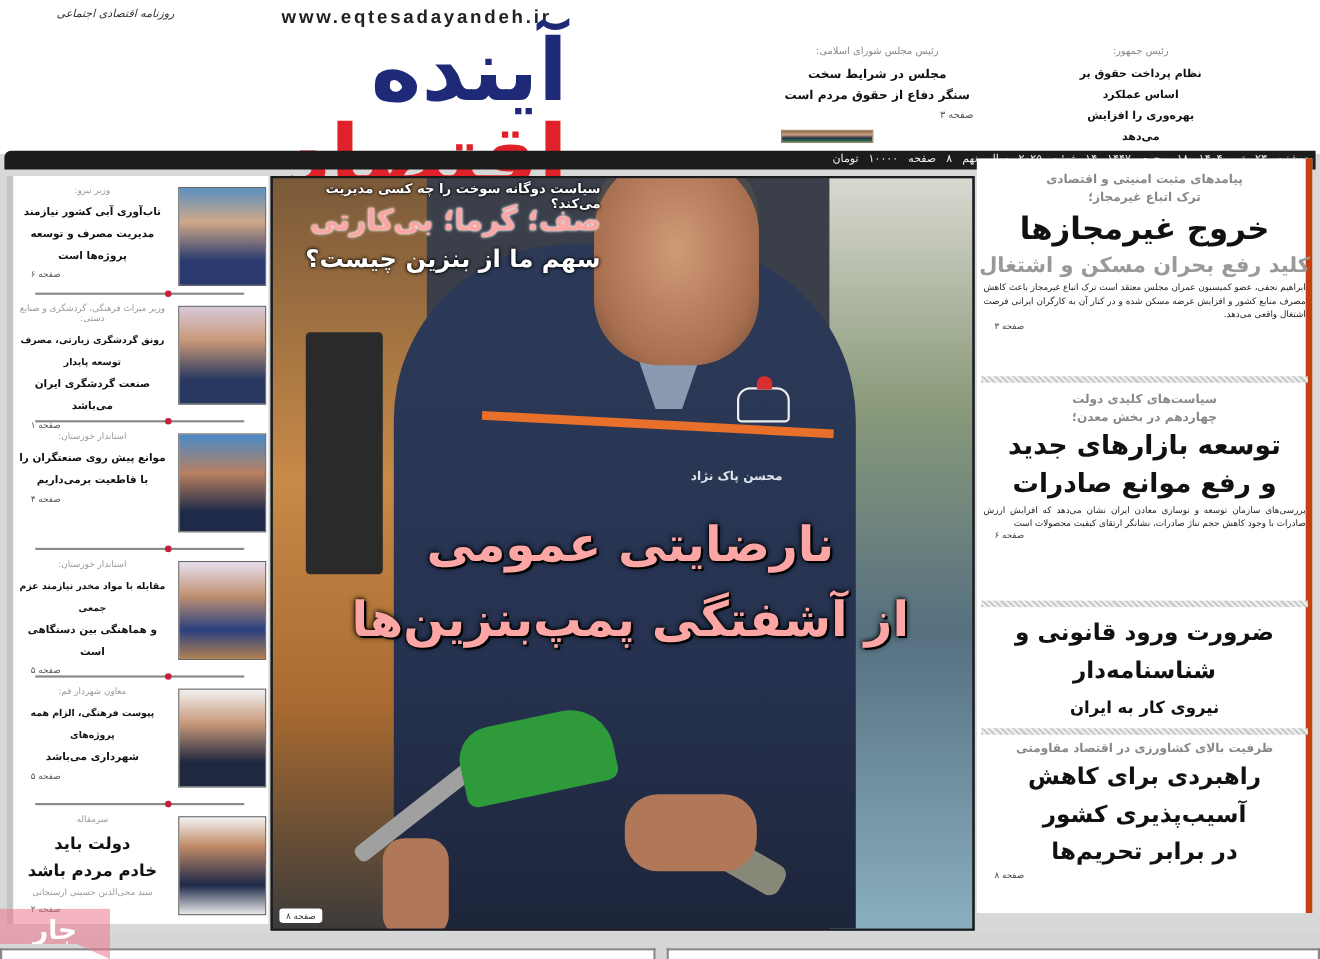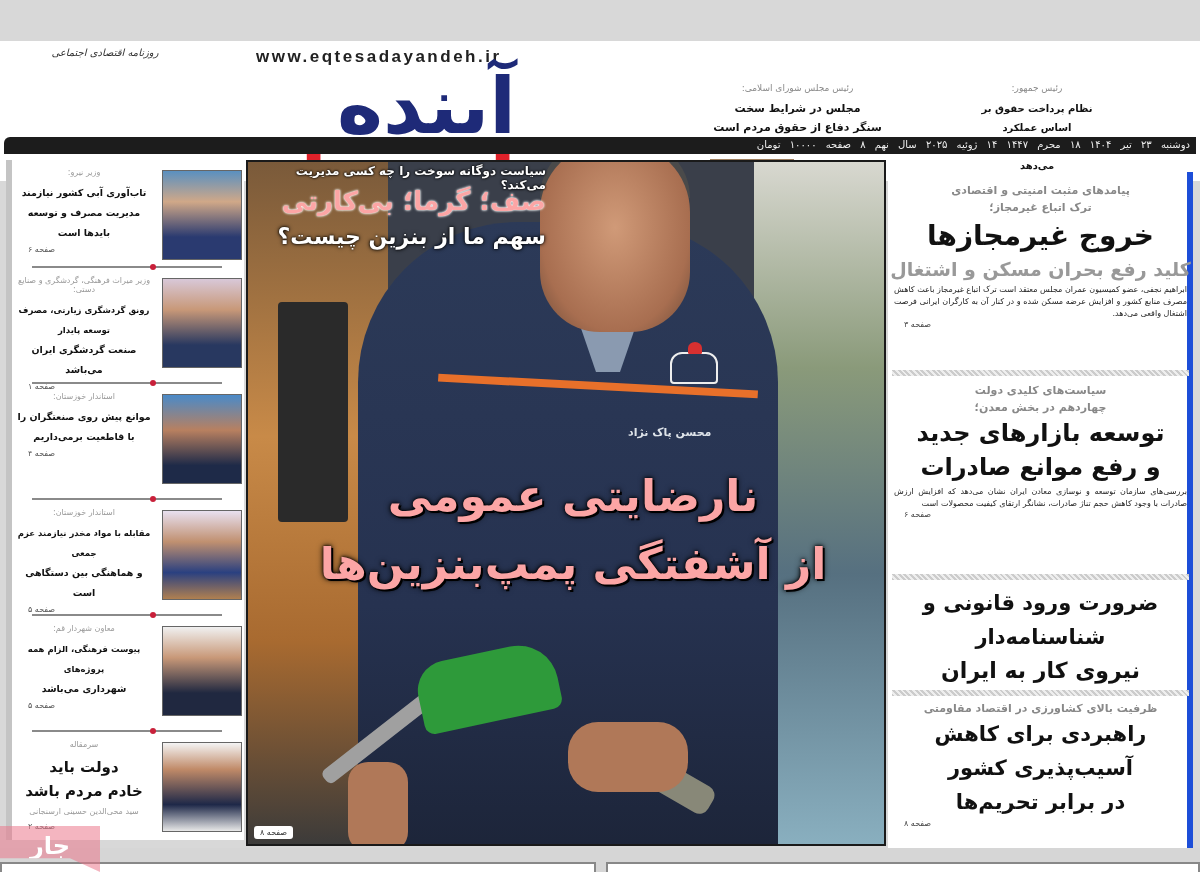--- a/index.html
+++ b/index.html
@@ -1,40 +1,40 @@
 <!DOCTYPE html>
 <html><head>
 <meta charset="utf-8">
 <style>
   * { box-sizing: border-box; margin: 0; padding: 0; }
   html, body { width: 1200px; height: 872px; overflow: hidden; background: #d8d8d8; }
   body { font-family: "DejaVu Sans", sans-serif; position: relative; direction: ltr; }
 
   
-  #masthead { position: absolute; left: 0; top: 0; width: 1200px; height: 140px; background: #ffffff; margin-top: 41px; }
+  #masthead { position: absolute; left: 0; top: 0; width: 1200px; height: 140px; background: #ffffff; }
   #logo-tagline { position: absolute; left: 50px; top: 6px; width: 110px; font-family: "DejaVu Serif", serif; font-size: 10px; color: #333; text-align: center; font-style: italic; }
   #site-url { position: absolute; left: 256px; top: 6px; font-family: "Liberation Sans", sans-serif; font-size: 17px; letter-spacing: 2.5px; color: #222; font-weight: bold; }
   #logo { position: absolute; left: 36px; top: 26px; width: 480px; height: 106px; display: flex; flex-direction: column; align-items: flex-end; }
   #logo .logo-blue { font-family: "DejaVu Sans", sans-serif; font-weight: bold; font-size: 78px; color: #1e2a78; line-height: 1; letter-spacing: -2px; }
   #logo .logo-red { font-family: "DejaVu Sans", sans-serif; font-weight: bold; font-size: 78px; color: #e0212a; line-height: 1; letter-spacing: -2px; }
 
   .top-teaser { position: absolute; top: 30px; height: 100px; display: flex; flex-direction: column; align-items: flex-start; gap: 8px; }
   .teaser-text { direction: rtl; text-align: center; width: 175px; }
   .teaser-kicker { font-size: 9px; color: #888; margin-bottom: 6px; margin-top: 12px; }
   .teaser-title { font-size: 11px; font-weight: bold; color: #111; line-height: 19px; }
   .teaser-page { font-size: 9px; color: #555; text-align: right; margin-top: 4px; }
   .teaser-photo { width: 84px; height: 98px; border: 1px solid #a08060; }
 
   
   #date-bar { position: absolute; left: 4px; top: 137px; width: 1192px; height: 17px; background: #1c1c1c; border-radius: 6px 0 0 0; }
   #date-text { position: absolute; right: 6px; top: 2px; direction: rtl; font-size: 10px; color: #f0f0f0; word-spacing: 6px; }
 
   
   #left-col { position: absolute; left: 6px; top: 160px; width: 238px; height: 680px; background: #ffffff; border-left: 6px solid #c4c4c4; }
-  #right-col { position: absolute; left: 888px; top: 172px; width: 305px; height: 686px; background: #ffffff; border-right: 6px solid #1d4ed8; }
+  #right-col { position: absolute; left: 888px; top: 144px; width: 305px; height: 686px; background: #ffffff; border-right: 6px solid #c2410c; }
   #center { position: absolute; left: 246px; top: 160px; width: 640px; height: 686px; background: #3a3f4a; overflow: hidden; border: 2px solid #1a1a1a; }
 
   
   .side-item { position: absolute; left: 0; width: 232px; height: 112px; }
   .side-item .side-photo { position: absolute; right: 2px; top: 6px; width: 80px; height: 90px; border: 1px solid #666; }
   .side-item .side-text { position: absolute; right: 90px; top: 4px; width: 140px; direction: rtl; text-align: center; }
   .side-kicker { font-size: 8px; color: #999; margin-bottom: 6px; }
   .side-title { font-size: 9.5px; font-weight: bold; color: #111; line-height: 20px; }
   .side-page { font-size: 8px; color: #555; text-align: left; padding-left: 14px; margin-top: 2px; }
   .side-divider { position: absolute; left: 20px; width: 190px; height: 2px; background: #8a8a8a; }
@@ -118,21 +118,21 @@
 <div id="date-bar">
   <div id="date-text">دوشنبه ۲۳ تیر ۱۴۰۴ ۱۸ محرم ۱۴۴۷ ۱۴ ژوئیه ۲۰۲۵ سال نهم ۸ صفحه ۱۰۰۰۰ تومان</div>
 </div>
 
 <div id="left-col">
   <div class="side-item" style="top:4px;">
     <div class="side-photo" style="background:linear-gradient(180deg,#5a90c0 0%,#d0a888 35%,#2a3a70 75%);"></div>
     <div class="side-text">
       <div class="side-kicker">وزیر نیرو:</div>
       <div class="side-title">تاب‌آوری آبی کشور نیازمند</div>
-      <div class="side-title">مدیریت مصرف و توسعه باید‌ها است</div>
+      <div class="side-title">مدیریت مصرف و توسعه پروژه‌ها است</div>
       <div class="side-page">صفحه ۶</div>
     </div>
   </div>
   <div class="side-divider" style="top:106px;">
       <span class="dot"></span>
     </div>
 
   <div class="side-item" style="top:112px;">
     <div class="side-photo" style="background:linear-gradient(180deg,#d8c8d8 0%,#c89878 35%,#283860 75%);"></div>
     <div class="side-text">
@@ -241,21 +241,21 @@
     <div class="r-kicker">چهاردهم در بخش معدن؛</div>
     <div class="r-title">توسعه بازارهای جدید</div>
     <div class="r-title">و رفع موانع صادرات</div>
     <div class="r-body">بررسی‌های سازمان توسعه و نوسازی معادن ایران نشان می‌دهد که افزایش ارزش صادرات با وجود کاهش حجم تناژ صادرات، نشانگر ارتقای کیفیت محصولات است</div>
     <div class="r-page">صفحه ۶</div>
   </div>
   <div class="r-sep" style="top:402px;"></div>
 
   <div class="r-block" style="top:414px;">
     <div class="r-title" style="font-size:21px;">ضرورت ورود قانونی و شناسنامه‌دار</div>
-    <div class="r-title" style="font-size:22px;">نیروی کار به ایران</div>
+    <div class="r-title" style="font-size:15px;">نیروی کار به ایران</div>
     <div class="r-page">صفحه ۷</div>
   </div>
   <div class="r-sep" style="top:518px;"></div>
 
   <div class="r-block" style="top:528px;">
     <div class="r-kicker">ظرفیت بالای کشاورزی در اقتصاد مقاومتی</div>
     <div class="r-title" style="font-size:21px;">راهبردی برای کاهش</div>
     <div class="r-title" style="font-size:21px;">آسیب‌پذیری کشور</div>
     <div class="r-title" style="font-size:21px;">در برابر تحریم‌ها</div>
     <div class="r-page">صفحه ۸</div>

